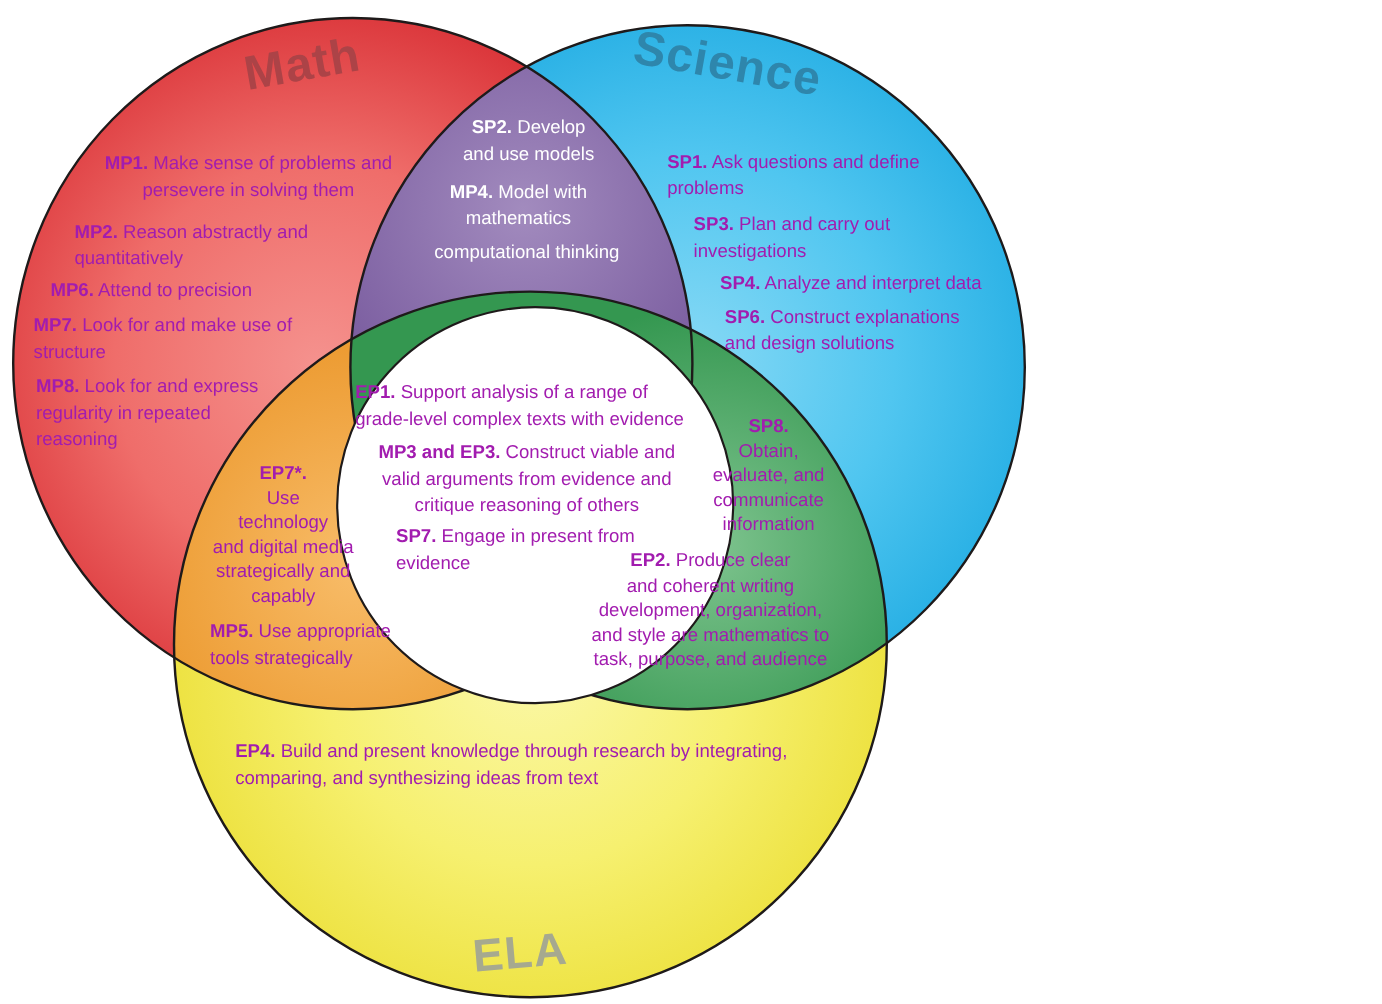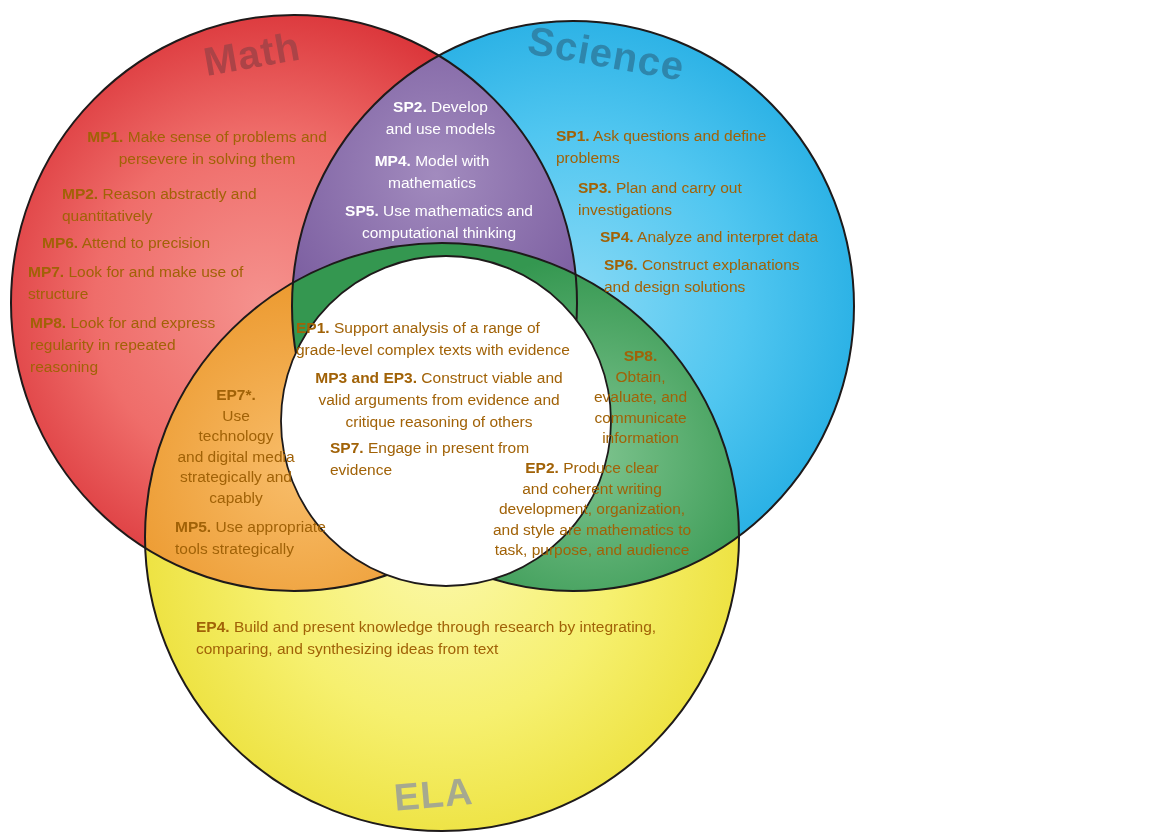--- a/index.html
+++ b/index.html
@@ -2,21 +2,21 @@
 <html><head>
 <meta charset="utf-8">
 <style>
   html,body{margin:0;padding:0;background:#ffffff;}
   #stage{
     position:relative;width:1152px;height:837px;background:#ffffff;overflow:hidden;
     font-family:"Liberation Sans",sans-serif;
   }
   #venn-svg{position:absolute;left:0;top:0;}
   .lbl{
-    position:absolute;font-size:15.5px;line-height:22px;color:#a16207;
+    position:absolute;font-size:15.5px;line-height:22px;color:#a21caf;
     font-family:"Liberation Sans",sans-serif;
   }
   .lbl b{font-weight:700;}
   .ctr{text-align:center;}
   .white{color:#ffffff;}
   .tight{line-height:20.5px;}
   .title{
     position:absolute;font-weight:700;font-size:40px;line-height:1;
     letter-spacing:1px;font-family:"Liberation Sans",sans-serif;
   }
@@ -127,22 +127,20 @@
     <div><b>SP2.</b>
       <span>Develop</span></div>
     <div>and use models</div>
   </div>
   <div class="lbl ctr white" style="left:352px;top:150px;width:160px;">
     <div><b>MP4.</b>
       <span>Model with</span></div>
     <div>mathematics</div>
   </div>
   <div class="lbl ctr white" style="left:325px;top:200px;width:228px;">
-    <div><b>SP5.</b>
-      <span>Use mathematics and</span></div>
     <div>computational thinking</div>
   </div>
 
   <div class="lbl" style="left:296px;top:317px;width:290px;">
     <b>EP1.</b>
     <span>Support analysis of a range of grade-level complex texts with evidence</span>
   </div>
   <div class="lbl ctr" style="left:300px;top:367px;width:278px;">
     <b>MP3 and EP3.</b>
     <span>Construct viable and valid arguments from evidence and critique reasoning of others</span>

